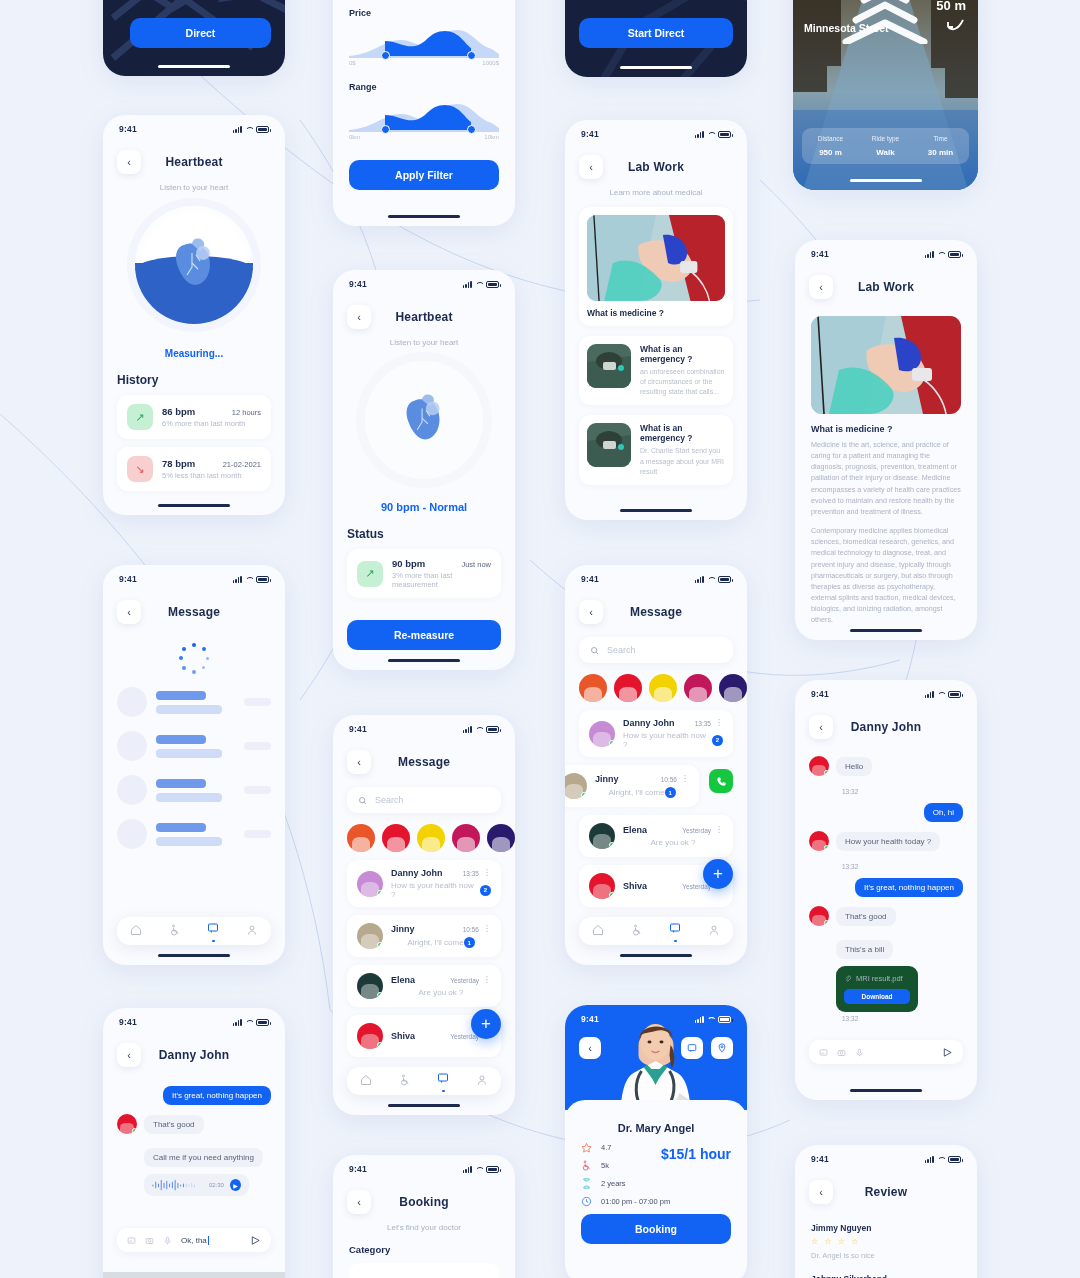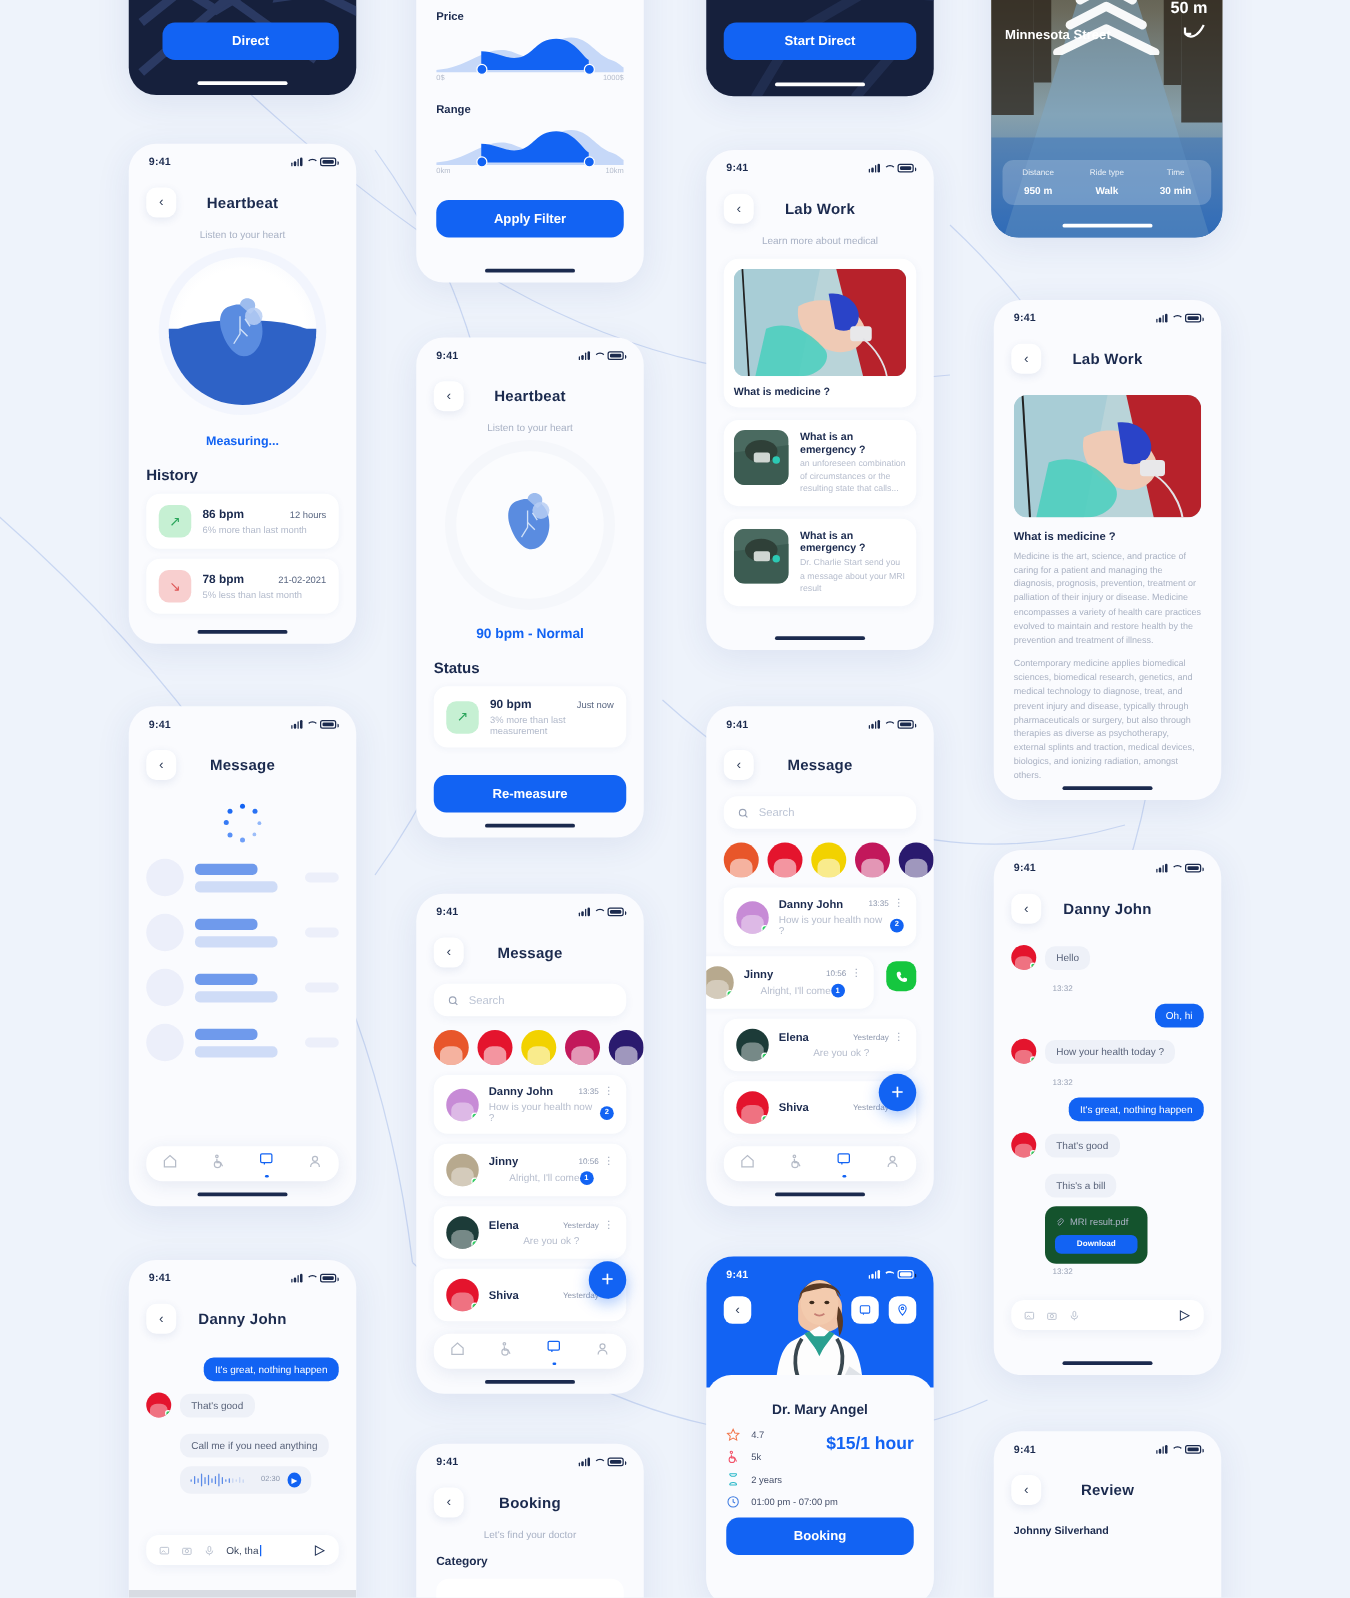--- a/index.html
+++ b/index.html
@@ -1118,16 +1118,21 @@
           <i></i>
         </span>
     <span class="wifi"></span>
         <span class="batt"></span>
       </span>
     </div>
   <div class="navrow">
     <div class="backbtn">‹</div>
     <div class="screen-title">Review</div>
   </div>
+  <div style="margin-top:18px;">
+    <div class="rv-name">Jimmy Nguyen</div>
+    <div class="rv-stars">☆ ☆ ☆ ☆</div>
+    <div class="rv-txt">Dr. Angel is so nice</div>
+  </div>
   <div style="margin-top:14px;">
     <div class="rv-name">Johnny Silverhand</div>
   </div>
 </div>
 
 </body></html>

